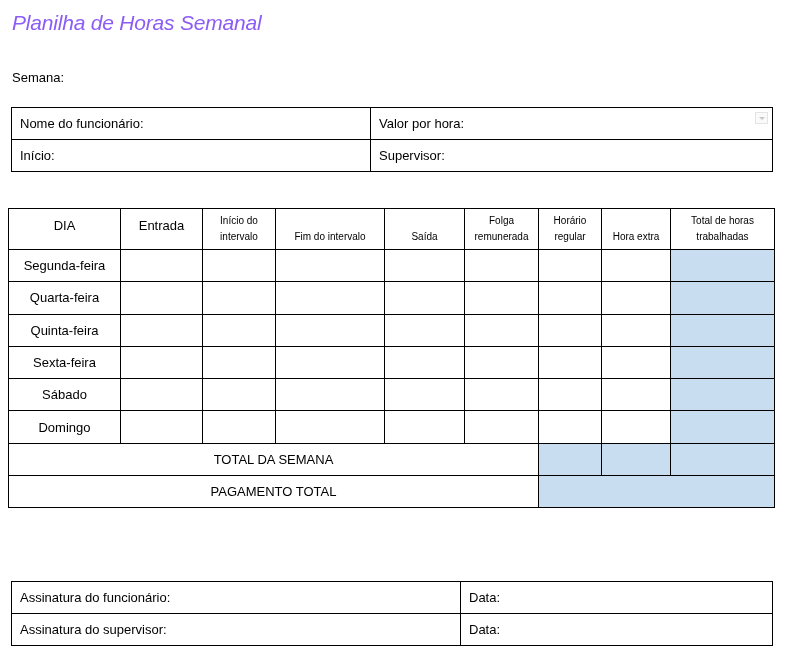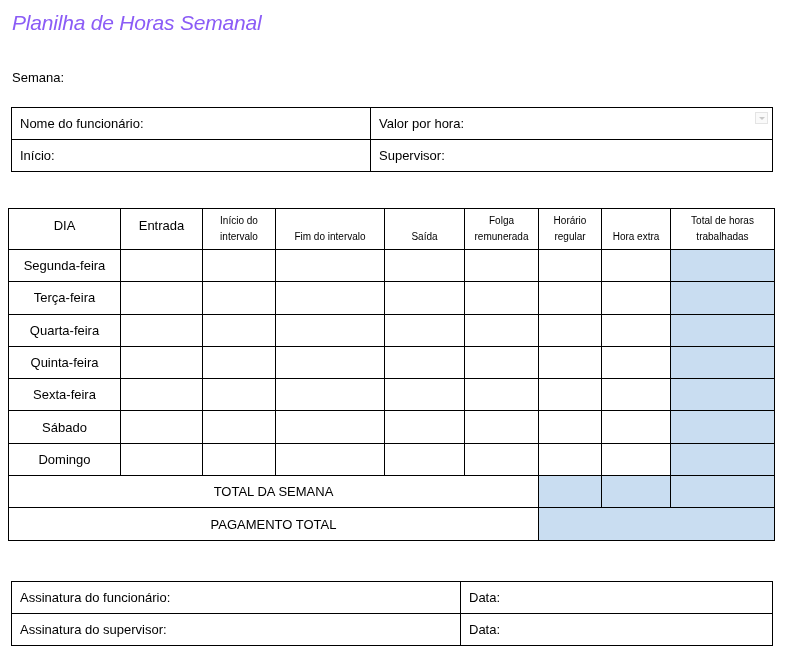--- a/index.html
+++ b/index.html
@@ -69,31 +69,20 @@
     <th>Início do intervalo</th>
     <th class="bottom">Fim do intervalo</th>
     <th class="bottom">Saída</th>
     <th>Folga remunerada</th>
     <th>Horário regular</th>
     <th class="bottom">Hora extra</th>
     <th>Total de horas trabalhadas</th>
   </tr>
   <tr>
     <td>Segunda-feira</td>
-    <td></td>
-        <td></td>
-        <td></td>
-        <td></td>
-        <td></td>
-        <td></td>
-        <td></td>
-        <td class="blue"></td>
-  </tr>
-  <tr>
-    <td>Terça-feira</td>
     <td></td>
         <td></td>
         <td></td>
         <td></td>
         <td></td>
         <td></td>
         <td></td>
         <td class="blue"></td>
   </tr>
   <tr>

